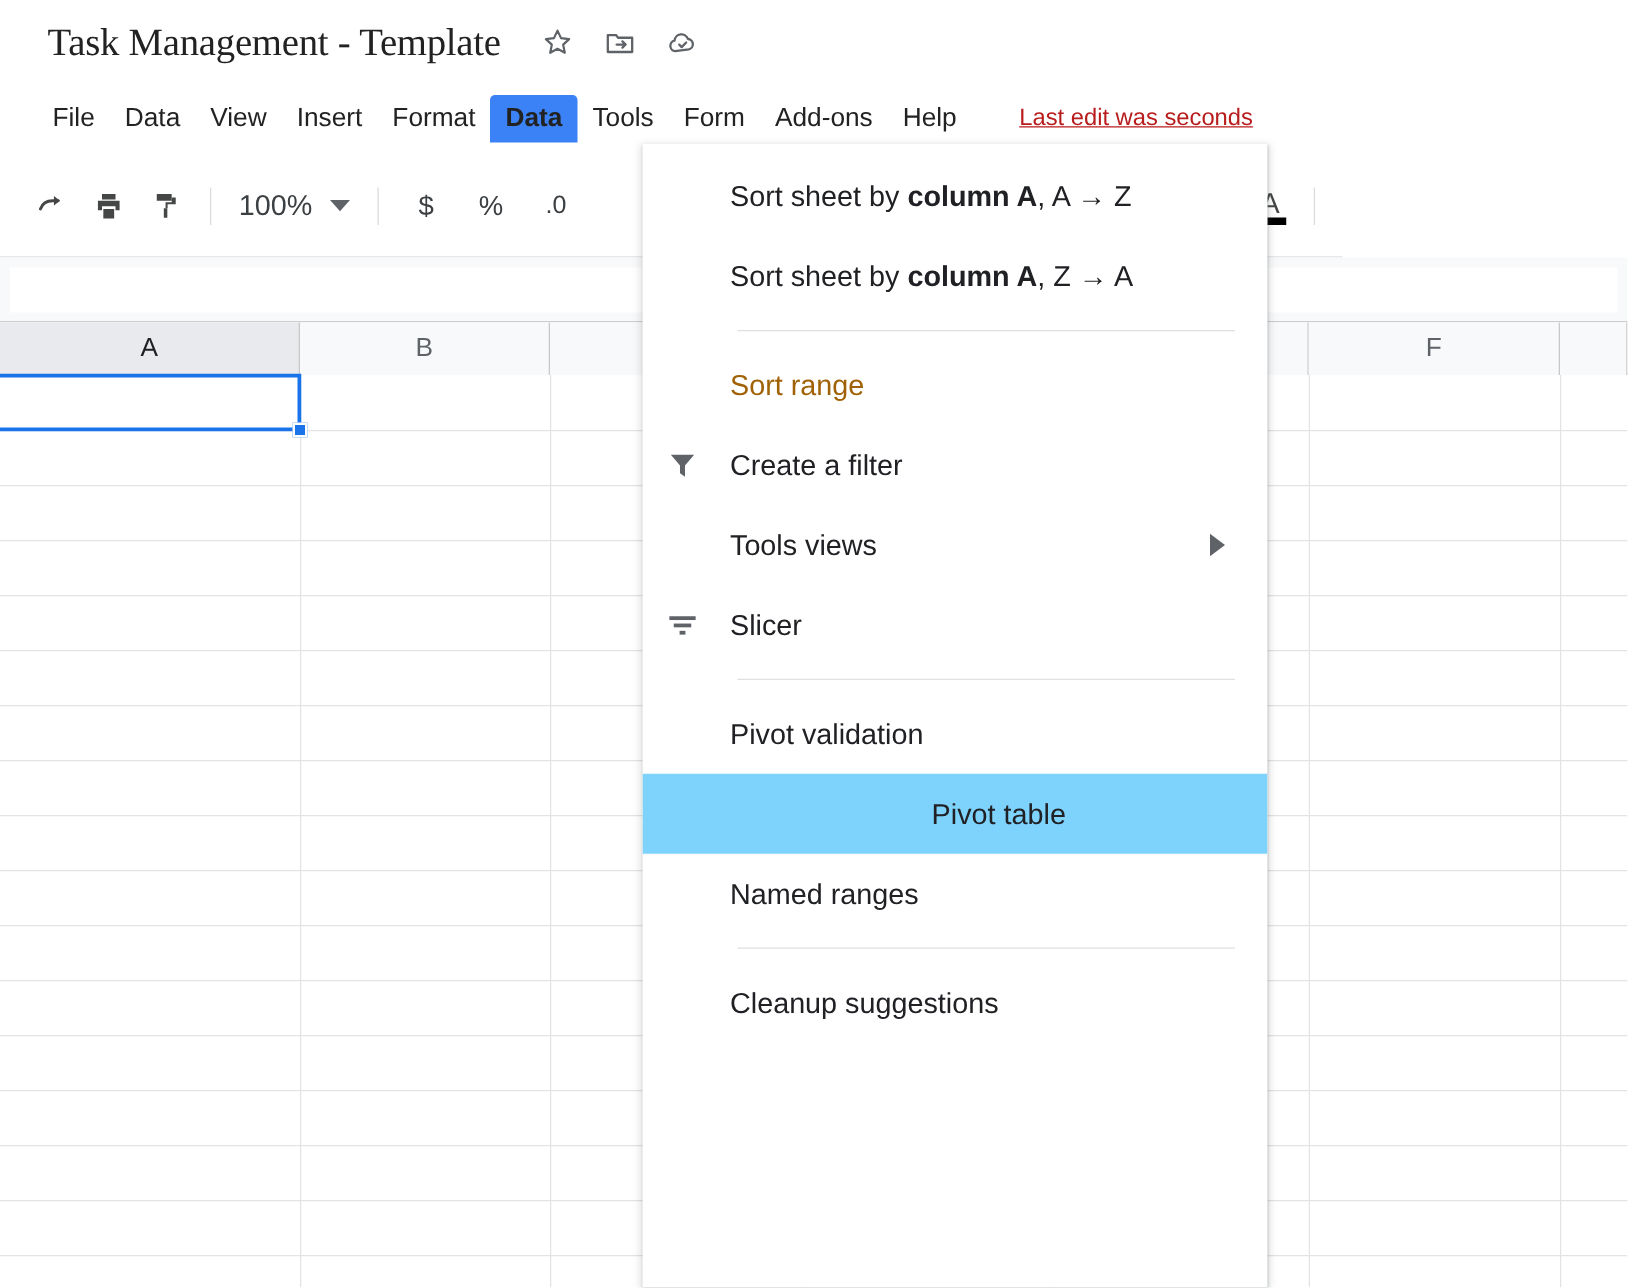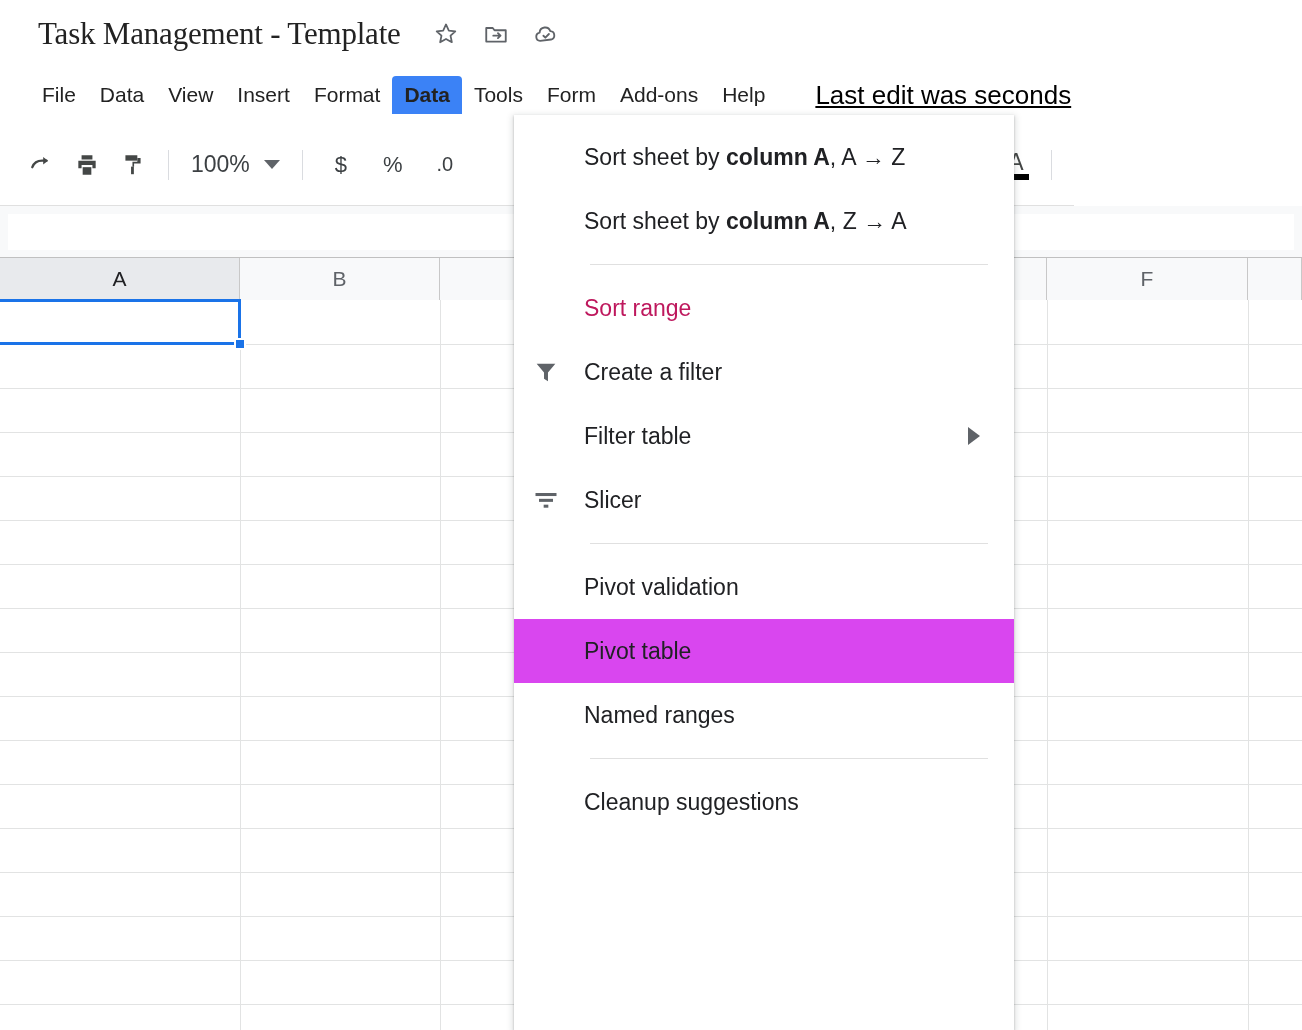--- a/index.html
+++ b/index.html
@@ -30,21 +30,21 @@
     position: absolute; left: 0; top: 72px; width: 1302px; height: 46px;
     display: flex; align-items: center; padding-left: 30px;
     font-size: 21px; color: #222222;
   }
   .menuitem {
     padding: 5px 12px; border-radius: 4px 4px 0 0; cursor: pointer;
     white-space: nowrap; line-height: 28px;
   }
   .menuitem.open { background: #3b82f6; font-weight: bold; }
   .lastedit {
-    margin-left: 38px; font-size: 26px; color: #000000;
+    margin-left: 38px; font-size: 19px; color: #b91c1c;
     text-decoration: underline; white-space: nowrap; cursor: pointer;
   }
 
   
   .toolbar {
     position: absolute; left: 0; top: 124px; width: 1074px; height: 82px;
     background: #ffffff; display: flex; align-items: center;
     border-bottom: 1px solid #e0e0e0;
   }
   .tb-group { display: flex; align-items: center; }
@@ -106,22 +106,22 @@
   .dropdown {
     position: absolute; left: 514px; top: 115px; width: 500px; height: 915px;
     background: #ffffff; box-shadow: 0 2px 6px 2px rgba(60,64,67,.15), 0 1px 2px 0 rgba(60,64,67,.3);
     padding-top: 10px; overflow: hidden; z-index: 40;
   }
   .dd-item {
     position: relative; height: 64px; display: flex; align-items: center;
     padding-left: 26px; font-size: 23px; color: #202124; cursor: pointer;
     white-space: nowrap;
   }
-  .dd-item.disabled { color: #be185d; cursor: default; }
-  .dd-item.hover { background: #d946ef; }
+  .dd-item.disabled { color: #a16207; cursor: default; }
+  .dd-item.hover { background: #7dd3fc; text-align: center; }
   .dd-icon {
     width: 52px; flex: none; display: flex; align-items: center; color: #5f6368;
     margin-left: -8px;
   }
   .dd-icon.empty { color: transparent; }
   .dd-label { flex: 1; }
   .dd-label b { font-weight: 700; }
   .dd-arrow {
     width: 0; height: 0; margin-right: 34px;
     border-top: 9px solid transparent; border-bottom: 9px solid transparent;
@@ -288,21 +288,21 @@
       <span class="dd-icon">
         <svg viewBox="0 0 24 24" width="28" height="28" fill="#5f6368">
           <path d="M4 5h16l-6.3 7.4V20l-3.4-2.3v-5.3z"></path>
         </svg>
       </span>
       <span class="dd-label">Create a filter</span>
     </div>
 
     <div class="dd-item">
       <span class="dd-icon empty"></span>
-      <span class="dd-label">Filter table</span>
+      <span class="dd-label">Tools views</span>
       <span class="dd-arrow"></span>
     </div>
 
     <div class="dd-item">
       <span class="dd-icon">
         <svg viewBox="0 0 24 24" width="28" height="28" fill="#5f6368">
           <rect x="3" y="6" width="18" height="2.6"></rect>
             <rect x="6" y="11" width="12" height="2.6"></rect>
             <rect x="10" y="16" width="4" height="2.6"></rect>
         </svg>

